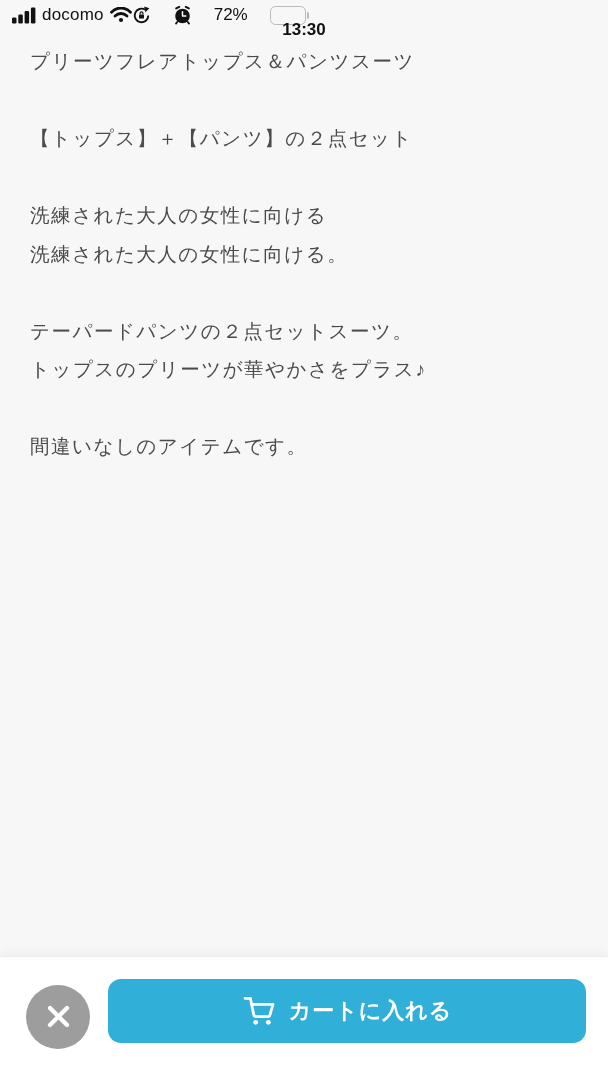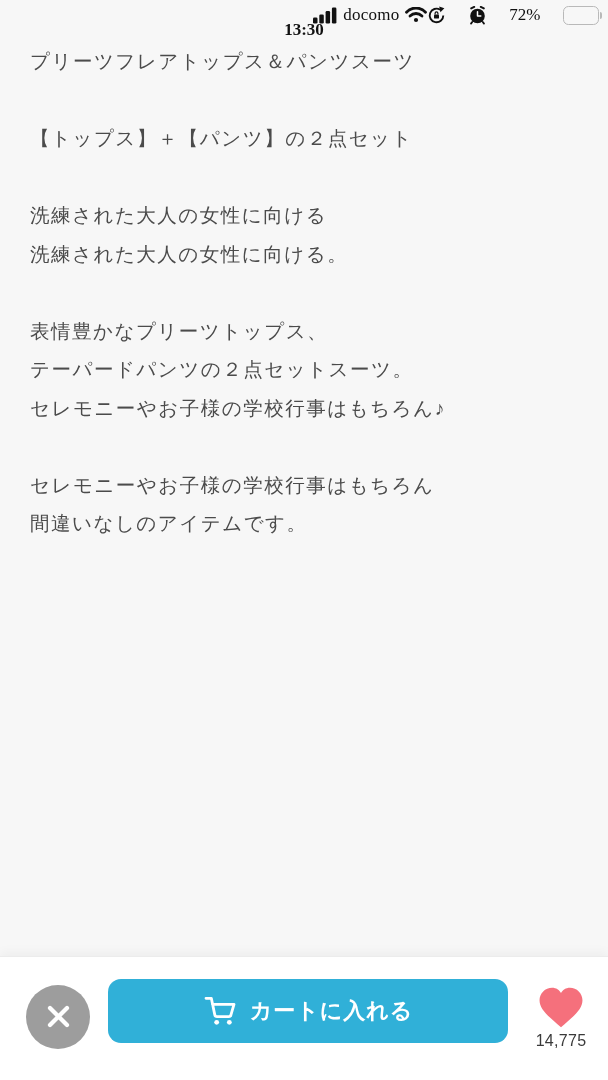--- a/index.html
+++ b/index.html
@@ -17,24 +17,23 @@
     font-family:"Liberation Sans","DejaVu Sans",sans-serif;
     background:var(--page-bg);
     position:relative;
     overflow:hidden;
   }
   
   .status-bar{
     height:30px;
     display:flex;
     align-items:center;
-    justify-content:flex-end;
+    justify-content:flex-start;
     padding:0 6px 0 12px;
     color:var(--status-fg);
-    font-family:Liberation Serif, serif;
   }
   .sb-left{display:flex;align-items:center;gap:6px;}
   .sb-center{position:absolute;left:0;right:0;top:20px;text-align:center;pointer-events:none;}
   .sb-right{display:flex;align-items:center;gap:22px;}
   .carrier{font-size:17px;letter-spacing:.2px;}
   .clock{font-size:17px;font-weight:700;}
   .percent{font-size:17px;}
   .sb-icon{display:inline-flex;align-items:center;}
   .battery{display:flex;align-items:center;}
   .battery-body{
@@ -165,26 +164,24 @@
       <div class="line">プリーツフレアトップス＆パンツスーツ</div>
     </div>
     <div class="para">
       <div class="line">【トップス】＋【パンツ】の２点セット</div>
     </div>
     <div class="para">
       <div class="line">洗練された大人の女性に向ける</div>
       <div class="line">洗練された大人の女性に向ける。</div>
     </div>
     <div class="para">
-      <div class="line">表情豊かなプリーツトップス、</div>
       <div class="line">テーパードパンツの２点セットスーツ。</div>
-      <div class="line">セレモニーやお子様の学校行事はもちろん♪</div>
-    </div>
-    <div class="para">
-      <div class="line">セレモニーやお子様の学校行事はもちろん</div>
+      <div class="line">トップスのプリーツが華やかさをプラス♪</div>
+    </div>
+    <div class="para">
       <div class="line">間違いなしのアイテムです。</div>
     </div>
   </div>
 
 <div class="bottom-bar">
   <button class="close-btn">
     <span style="display:flex;">
       <svg width="27" height="27" viewBox="0 0 27 27">
         <line x1="5" y1="5" x2="22" y2="22" stroke="#fff" stroke-width="4.2" stroke-linecap="round"></line>
         <line x1="22" y1="5" x2="5" y2="22" stroke="#fff" stroke-width="4.2" stroke-linecap="round"></line>
@@ -196,21 +193,13 @@
     <span style="display:flex;">
       <svg width="34" height="32" viewBox="0 0 24 24">
         <circle cx="9.5" cy="20.5" r="1.8" fill="#fff"></circle>
         <circle cx="19" cy="20.5" r="1.8" fill="#fff"></circle>
         <path d="M1.5 2.5 h4 l2.6 12.4 a1.6 1.6 0 0 0 1.6 1.3 h8.9 a1.6 1.6 0 0 0 1.6-1.3 L22.5 7 H6.3" fill="none" stroke="#fff" stroke-width="2.1" stroke-linecap="round" stroke-linejoin="round"></path>
       </svg>
     </span>
     <span class="cart-label">カートに入れる</span>
   </button>
 
-  <div class="fav">
-    <span style="display:flex;">
-      <svg width="50" height="46" viewBox="0 0 32 30">
-        <path d="M16 28.2 C7.8 21.1 2 16.6 2 10.6 C2 6 5.7 2.4 10.2 2.4 C12.8 2.4 15 3.8 16 5.9 C17 3.8 19.2 2.4 21.8 2.4 C26.3 2.4 30 6 30 10.6 C30 16.6 24.2 21.1 16 28.2 Z" fill="var(--heart)"></path>
-      </svg>
-    </span>
-    <span class="fav-count">14,775</span>
-  </div>
 </div>
 
 </body></html>

